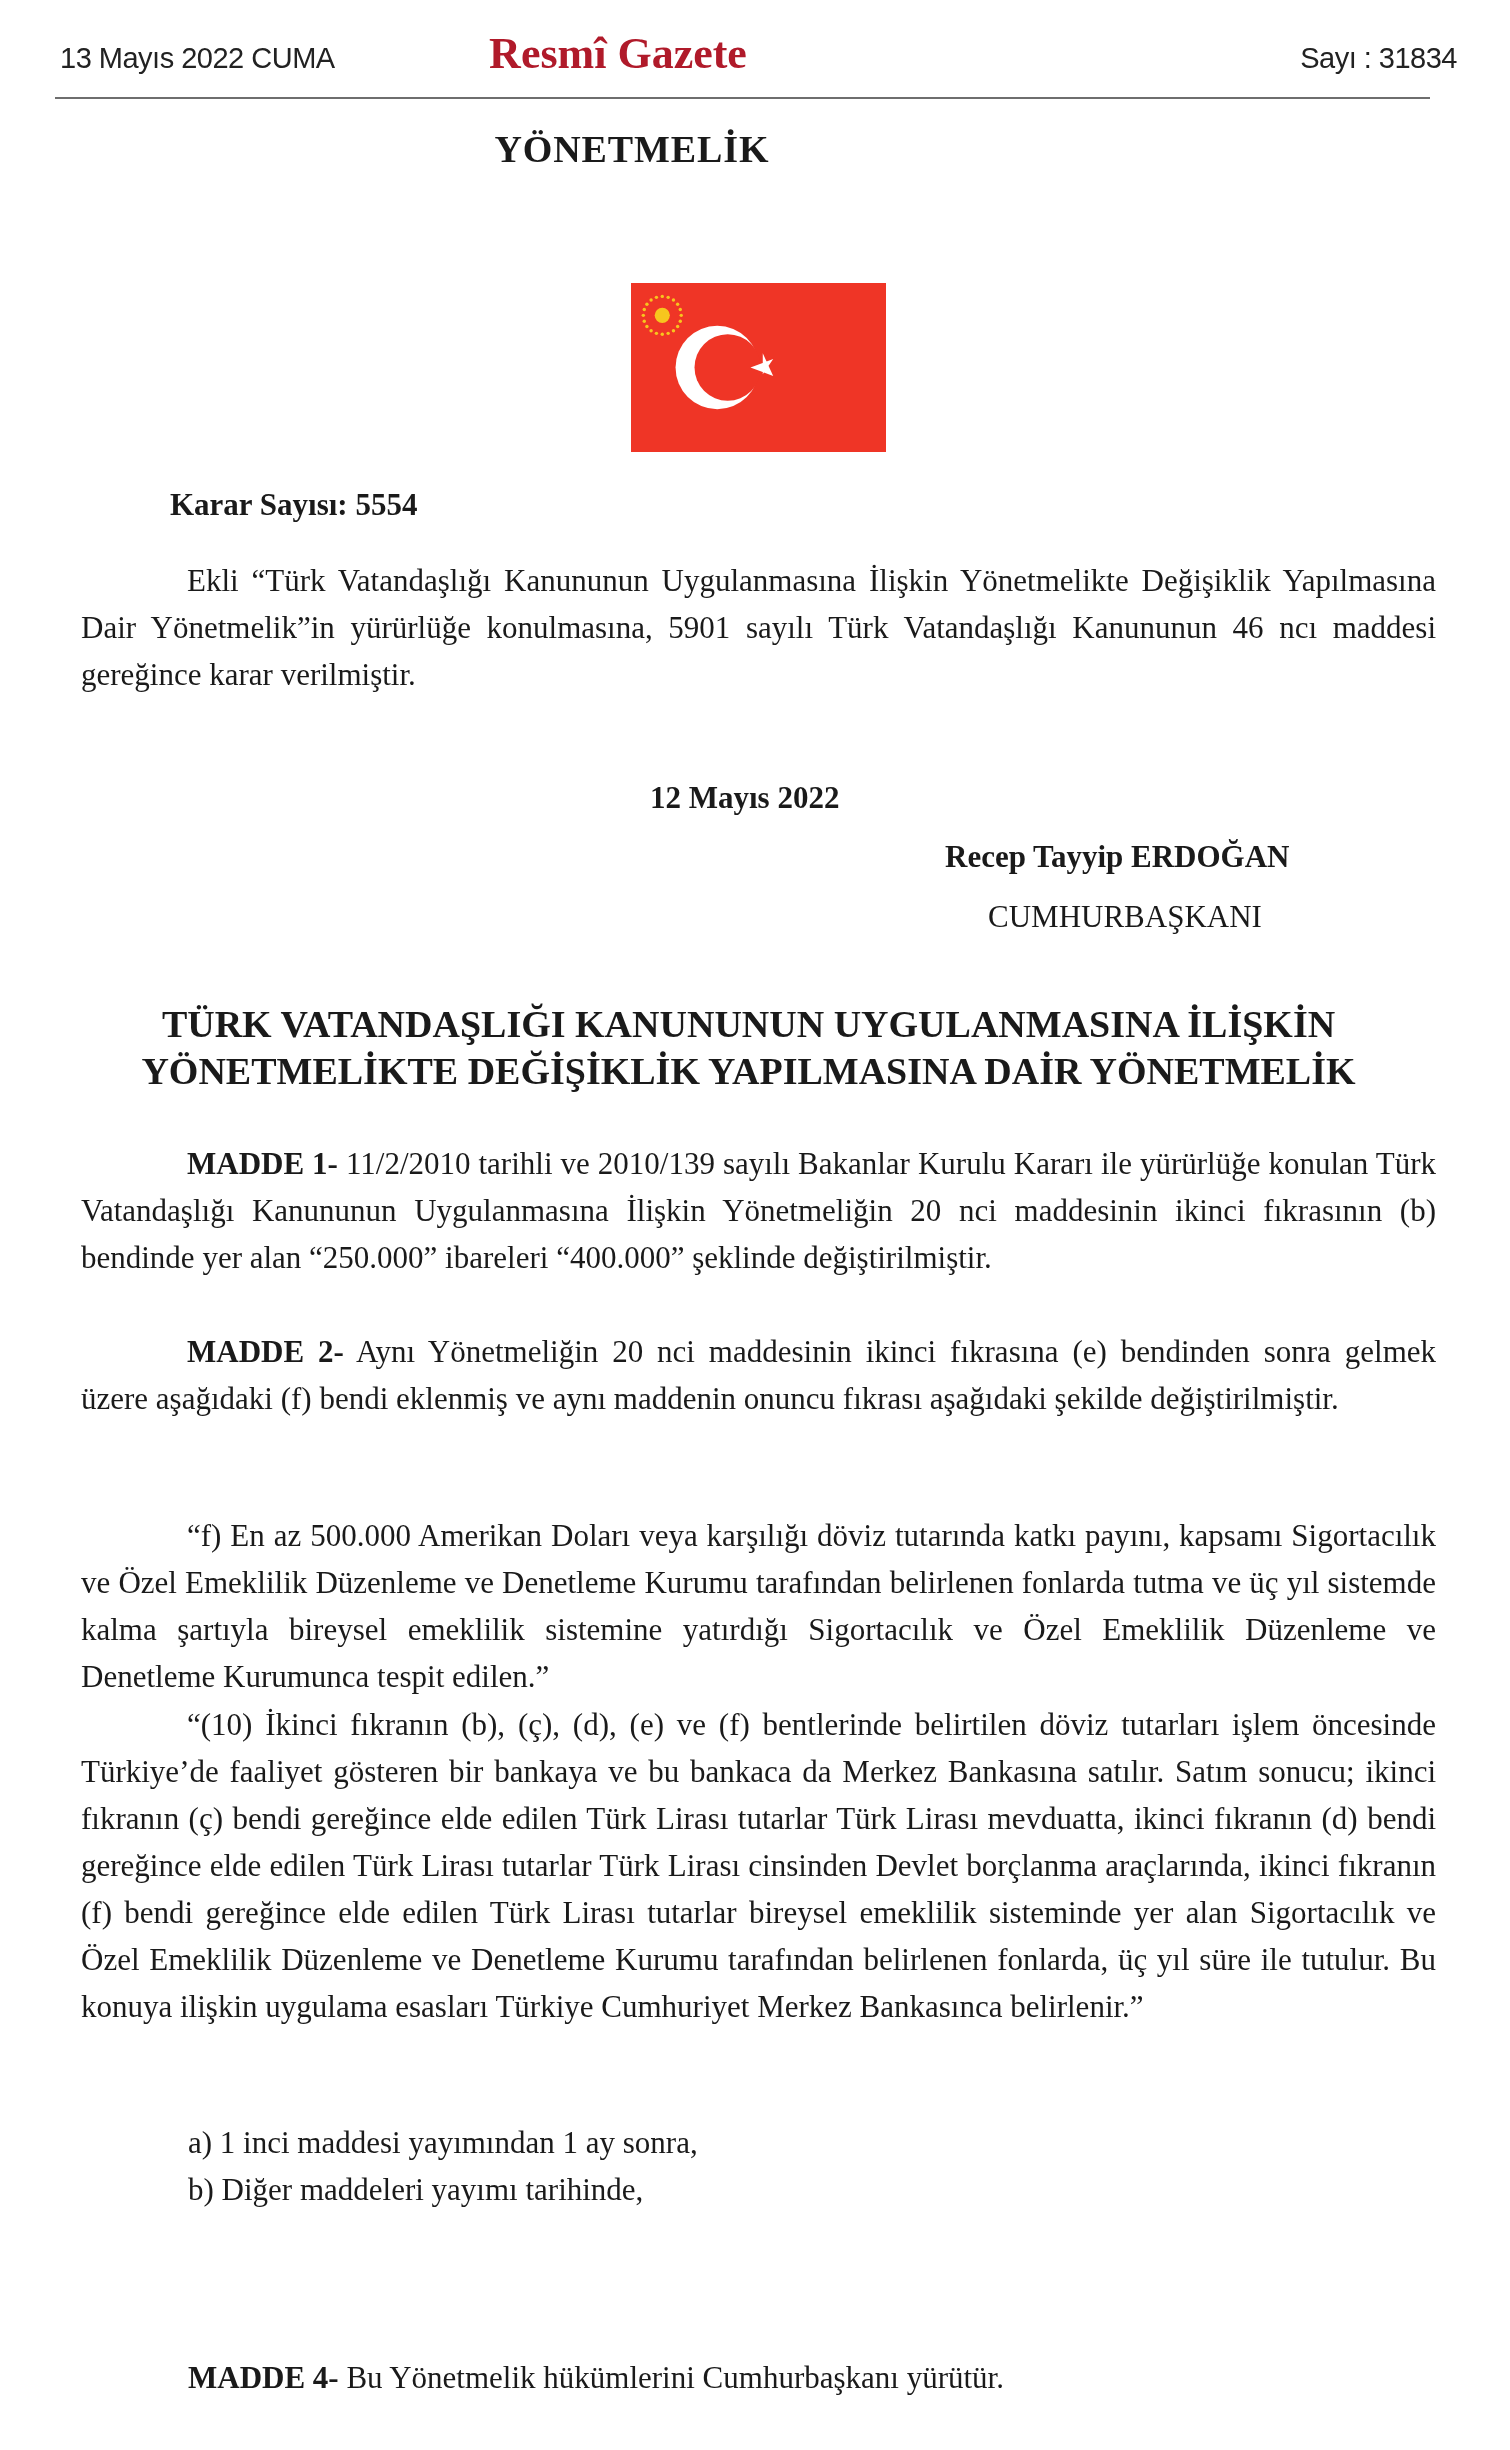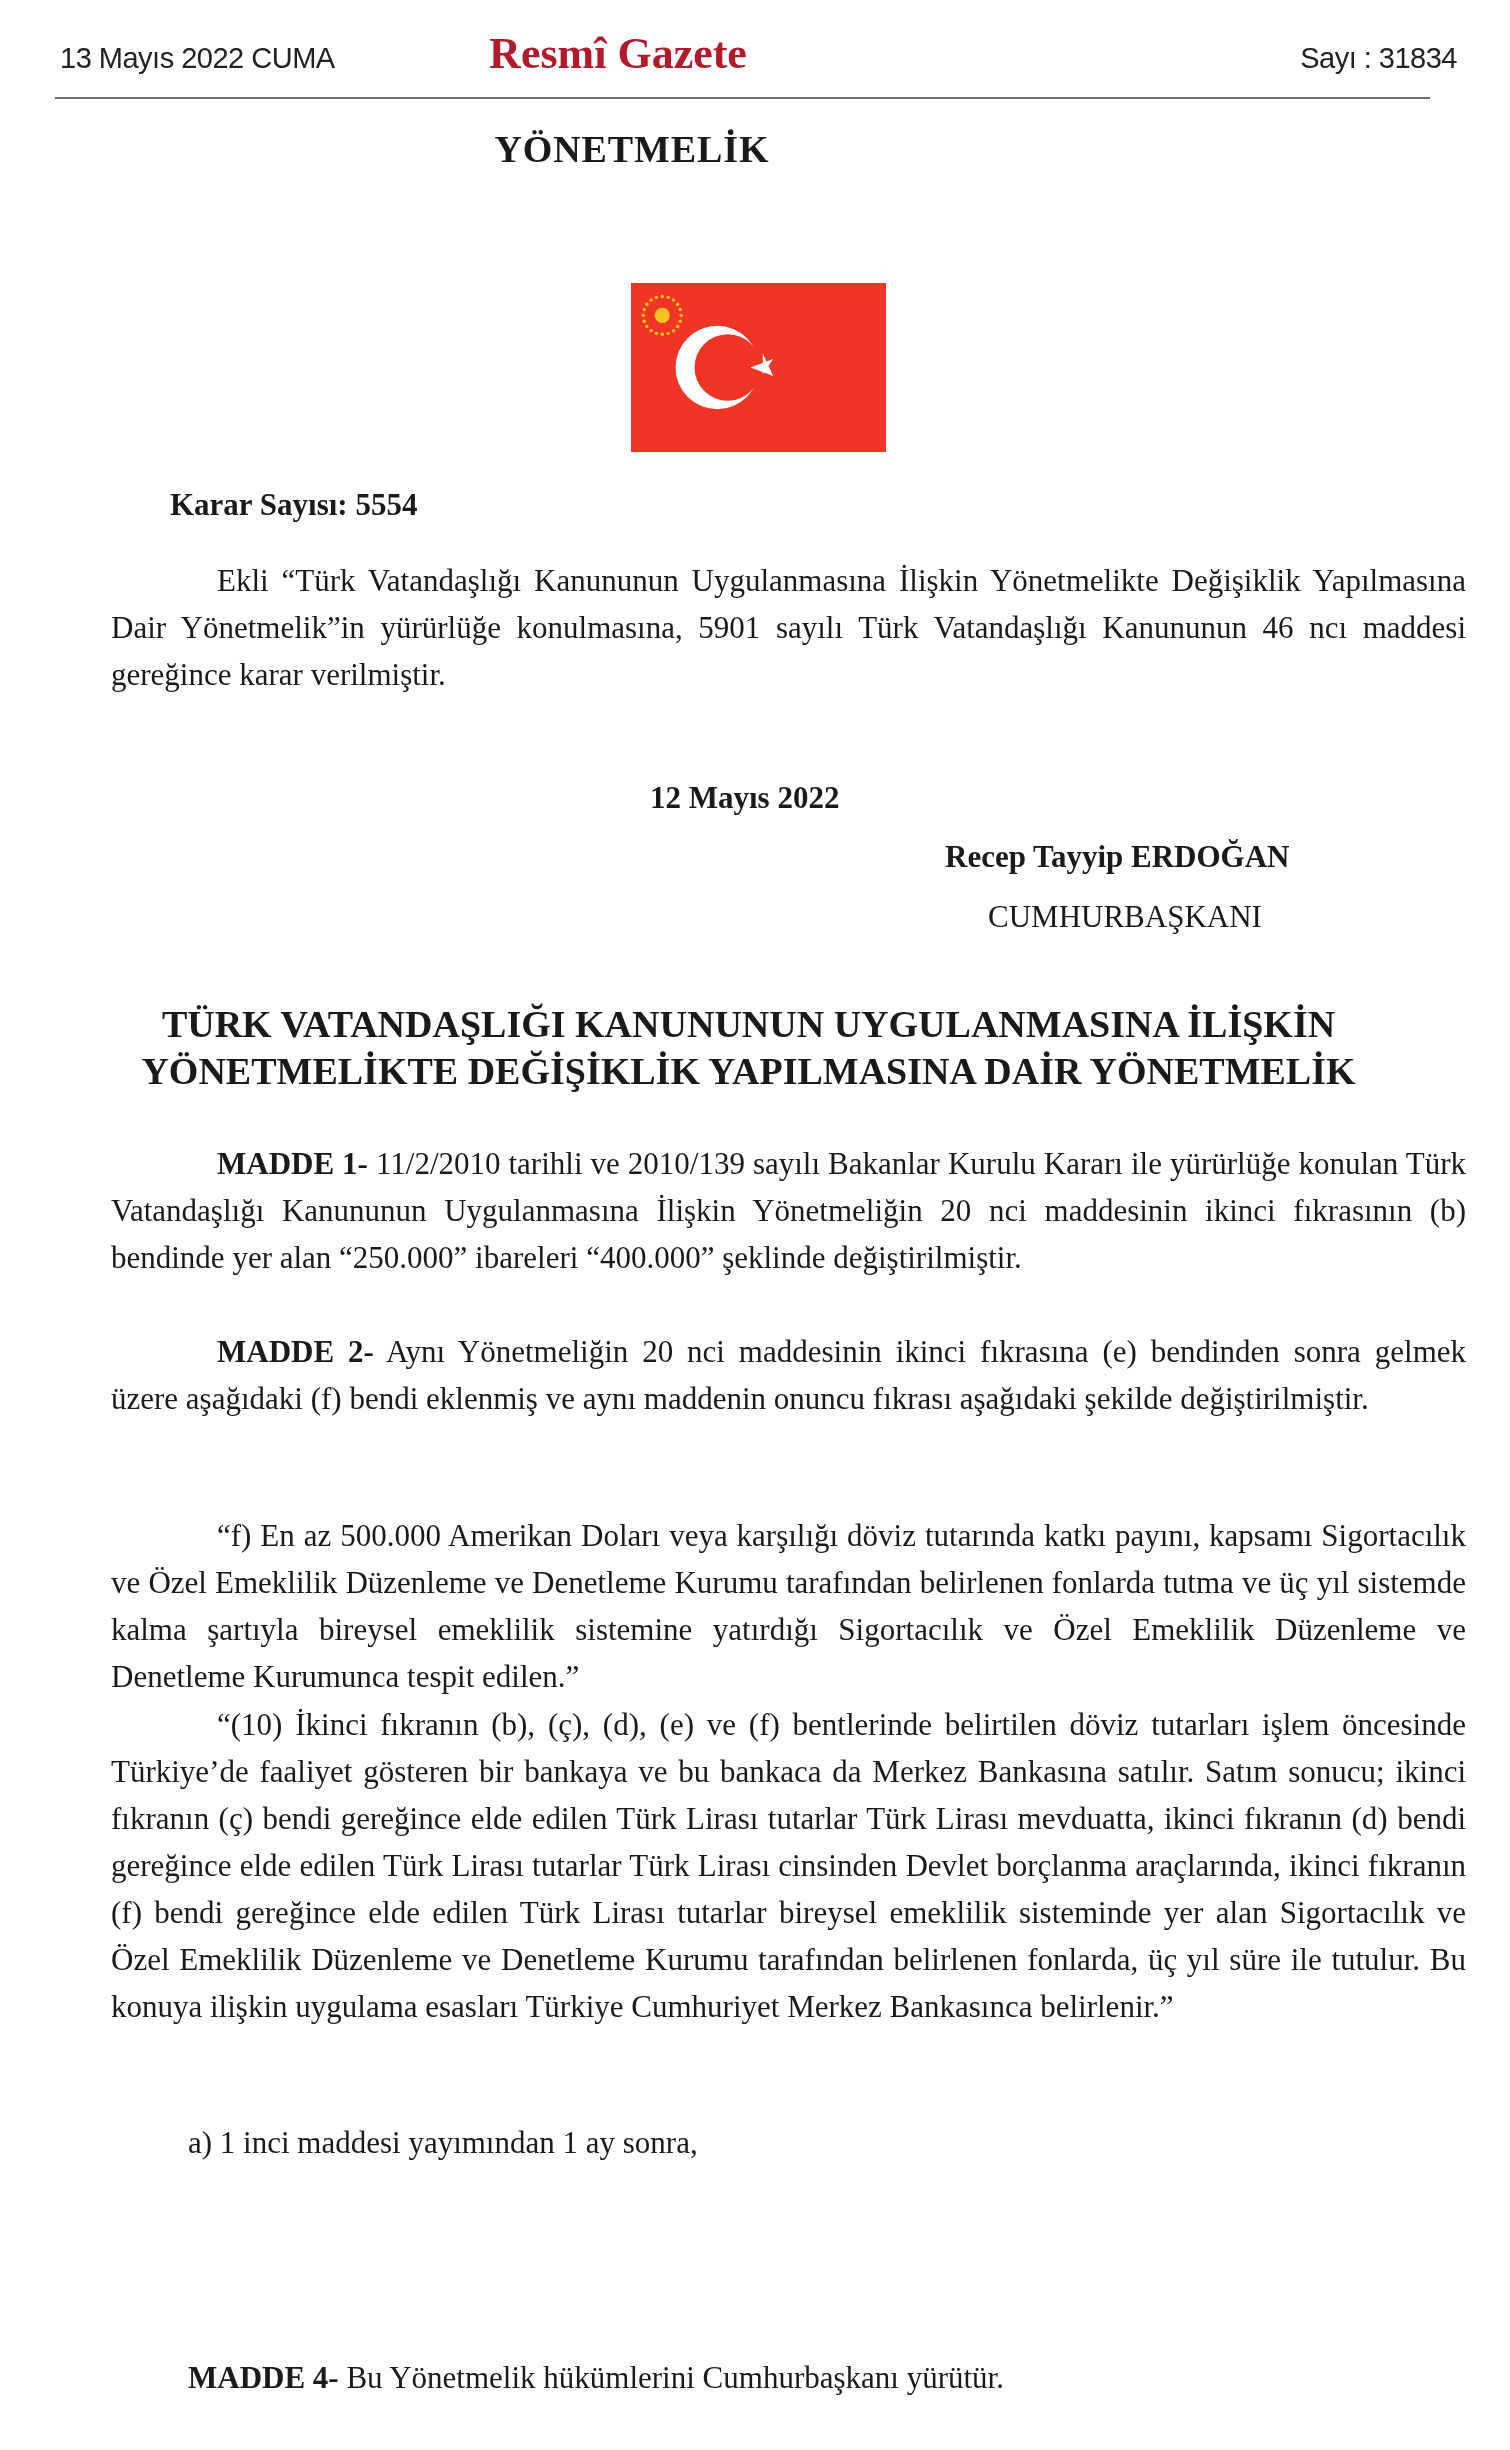--- a/index.html
+++ b/index.html
@@ -6,21 +6,21 @@
   body { width:1511px; height:2450px; position:relative; overflow:hidden; font-family:"Liberation Serif", serif; color:#1a1a1a; }
   .abs { position:absolute; }
   .hdr-left, .hdr-right { font-family:"Liberation Sans", sans-serif; font-size:29px; color:#222; top:42px; letter-spacing:-0.5px; }
   .hdr-left { left:60px; }
   .hdr-right { right:54px; }
   .hdr-title { left:0; width:1236px; text-align:center; top:28px; font-size:44px; font-weight:bold; color:#b01a2a; font-family:"Liberation Serif", serif; }
   .hdr-rule { left:55px; width:1375px; top:97px; height:1.9px; background:#6e6e6e; }
   .section-title { left:0; width:1264px; text-align:center; top:127px; font-size:38px; font-weight:bold; letter-spacing:0.9px; }
   .flag { left:631px; top:283px; width:255px; height:169px; background:#ef3526; }
   .karar { left:170px; top:487px; font-size:31px; font-weight:bold; }
-  .para { left:81px; width:1355px; font-size:31px; line-height:47px; text-align:justify;margin-left:30px; }
+  .para { left:81px; width:1355px; font-size:31px; line-height:47px; text-align:justify; }
   .para .ind { display:inline-block; width:106px; }
   .date { left:650px; top:780px; font-size:31px;font-weight:bold; }
   .signer { left:945px; top:839px; font-size:31px; font-weight:bold; }
   .signer-title { left:988px; top:899px; font-size:31px; }
   .doc-title { left:0; width:1497px; text-align:center; font-size:38px; font-weight:bold; line-height:47px; top:1001px; }
   .madde-label { font-weight:bold; }
   .list { left:188px; font-size:31px; line-height:47px; }
 </style>
 </head>
 <body>
@@ -82,16 +82,17 @@
 <div class="abs para" style="top:1140px;"><span class="ind"></span><span class="madde-label">MADDE 1-</span><span> 11/2/2010 tarihli ve 2010/139 sayılı Bakanlar Kurulu Kararı ile yürürlüğe konulan Türk Vatandaşlığı Kanununun Uygulanmasına İlişkin Yönetmeliğin 20 nci maddesinin ikinci fıkrasının (b) bendinde yer alan “250.000” ibareleri “400.000” şeklinde değiştirilmiştir.</span></div>
 
 <div class="abs para" style="top:1328px;"><span class="ind"></span><span class="madde-label">MADDE 2-</span><span> Aynı Yönetmeliğin 20 nci maddesinin ikinci fıkrasına (e) bendinden sonra gelmek üzere aşağıdaki (f) bendi eklenmiş ve aynı maddenin onuncu fıkrası aşağıdaki şekilde değiştirilmiştir.</span></div>
 
 <div class="abs para" style="top:1512px;"><span class="ind"></span><span>“f) En az 500.000 Amerikan Doları veya karşılığı döviz tutarında katkı payını, kapsamı Sigortacılık ve Özel Emeklilik Düzenleme ve Denetleme Kurumu tarafından belirlenen fonlarda tutma ve üç yıl sistemde kalma şartıyla bireysel emeklilik sistemine yatırdığı Sigortacılık ve Özel Emeklilik Düzenleme ve Denetleme Kurumunca tespit edilen.”</span></div>
 
 <div class="abs para" style="top:1701px;"><span class="ind"></span><span>“(10) İkinci fıkranın (b), (ç), (d), (e) ve (f) bentlerinde belirtilen döviz tutarları işlem öncesinde Türkiye’de faaliyet gösteren bir bankaya ve bu bankaca da Merkez Bankasına satılır. Satım sonucu; ikinci fıkranın (ç) bendi gereğince elde edilen Türk Lirası tutarlar Türk Lirası mevduatta, ikinci fıkranın (d) bendi gereğince elde edilen Türk Lirası tutarlar Türk Lirası cinsinden Devlet borçlanma araçlarında, ikinci fıkranın (f) bendi gereğince elde edilen Türk Lirası tutarlar bireysel emeklilik sisteminde yer alan Sigortacılık ve Özel Emeklilik Düzenleme ve Denetleme Kurumu tarafından belirlenen fonlarda, üç yıl süre ile tutulur. Bu konuya ilişkin uygulama esasları Türkiye Cumhuriyet Merkez Bankasınca belirlenir.”</span></div>
 
 <div class="abs list" style="top:2119px;">
   <div>a) 1 inci maddesi yayımından 1 ay sonra,</div>
+  <div>b) Diğer maddeleri yayımı tarihinde,</div>
 </div>
 
 <div class="abs list" style="top:2354px;"><span class="madde-label">MADDE 4-</span><span> Bu Yönetmelik hükümlerini Cumhurbaşkanı yürütür.</span></div>
 
 
 </body></html>

